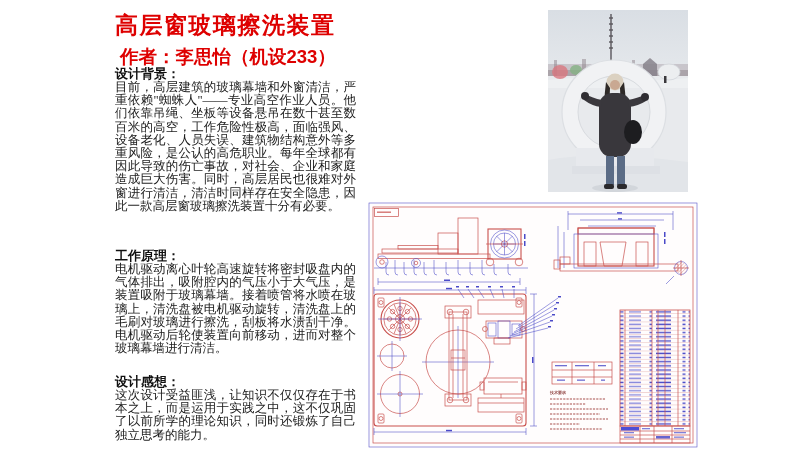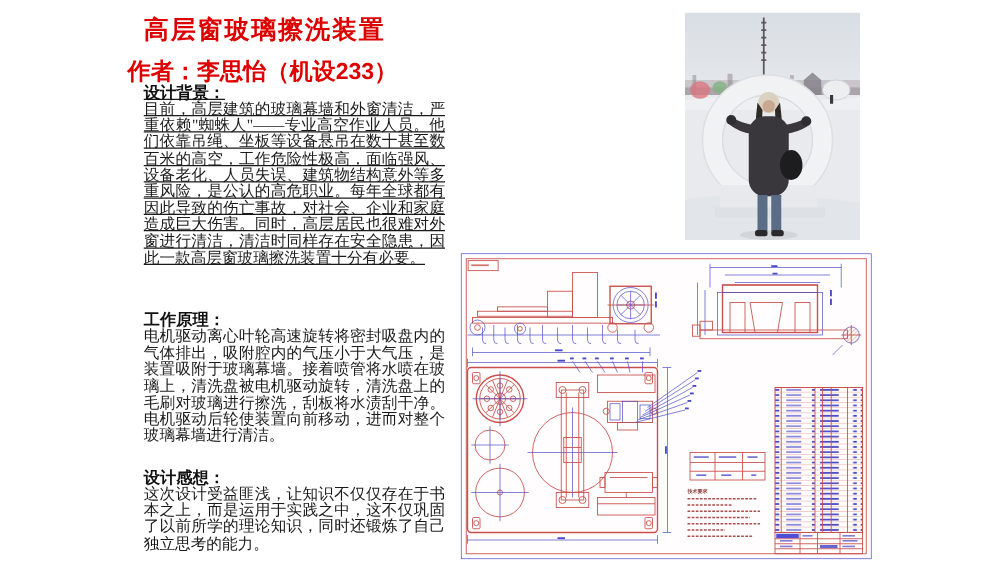--- a/index.html
+++ b/index.html
@@ -1,27 +1,27 @@
 <!DOCTYPE html>
 <html><head>
 <meta charset="utf-8">
 <style>
   html,body{margin:0;padding:0;background:#fff;}
   .slide{position:relative;width:800px;height:450px;background:#ffffff;overflow:hidden;
          font-family:"Liberation Sans",sans-serif;}
-  .title{position:absolute;left:115px;top:10px;font-size:20px;font-weight:bold;
+  .title{position:absolute;left:115px;top:10px;font-size:23px;font-weight:bold;
          color:#de0000;letter-spacing:1.5px;white-space:nowrap;}
-  .author{position:absolute;left:102px;top:44px;font-size:18.5px;font-weight:bold;
+  .author{position:absolute;left:120px;top:44px;font-size:18.5px;font-weight:bold;
           color:#de0000;white-space:nowrap;}
   .section{position:absolute;left:115px;width:241px;color:#1a1a1a;
            font-family:"Liberation Serif","DejaVu Serif",serif;}
   .section h3{margin:0;font-size:13px;line-height:15px;font-weight:bold;color:#111;}
   .section p{margin:0;font-size:12.5px;line-height:13.2px;text-align:justify;
              color:#1a1a1a;}
-  .sec-bg{top:66px;text-decoration:underline;}
+  .sec-bg{top:66px;}
   .sec-wp{top:248px;}
   .sec-th{top:374px;}
   .photo{position:absolute;left:548px;top:10px;width:140px;height:182px;}
   .cad{position:absolute;left:368px;top:202px;width:330px;height:246px;background:#fffdfd;}
   svg{display:block;}
   
   .r{stroke:#c9504d;fill:none;stroke-width:0.7;}
   .r2{stroke:#c9504d;fill:none;stroke-width:1.1;}
   .rf{fill:#c9504d;}
   .b{stroke:#4a4ac8;fill:none;stroke-width:0.55;}

